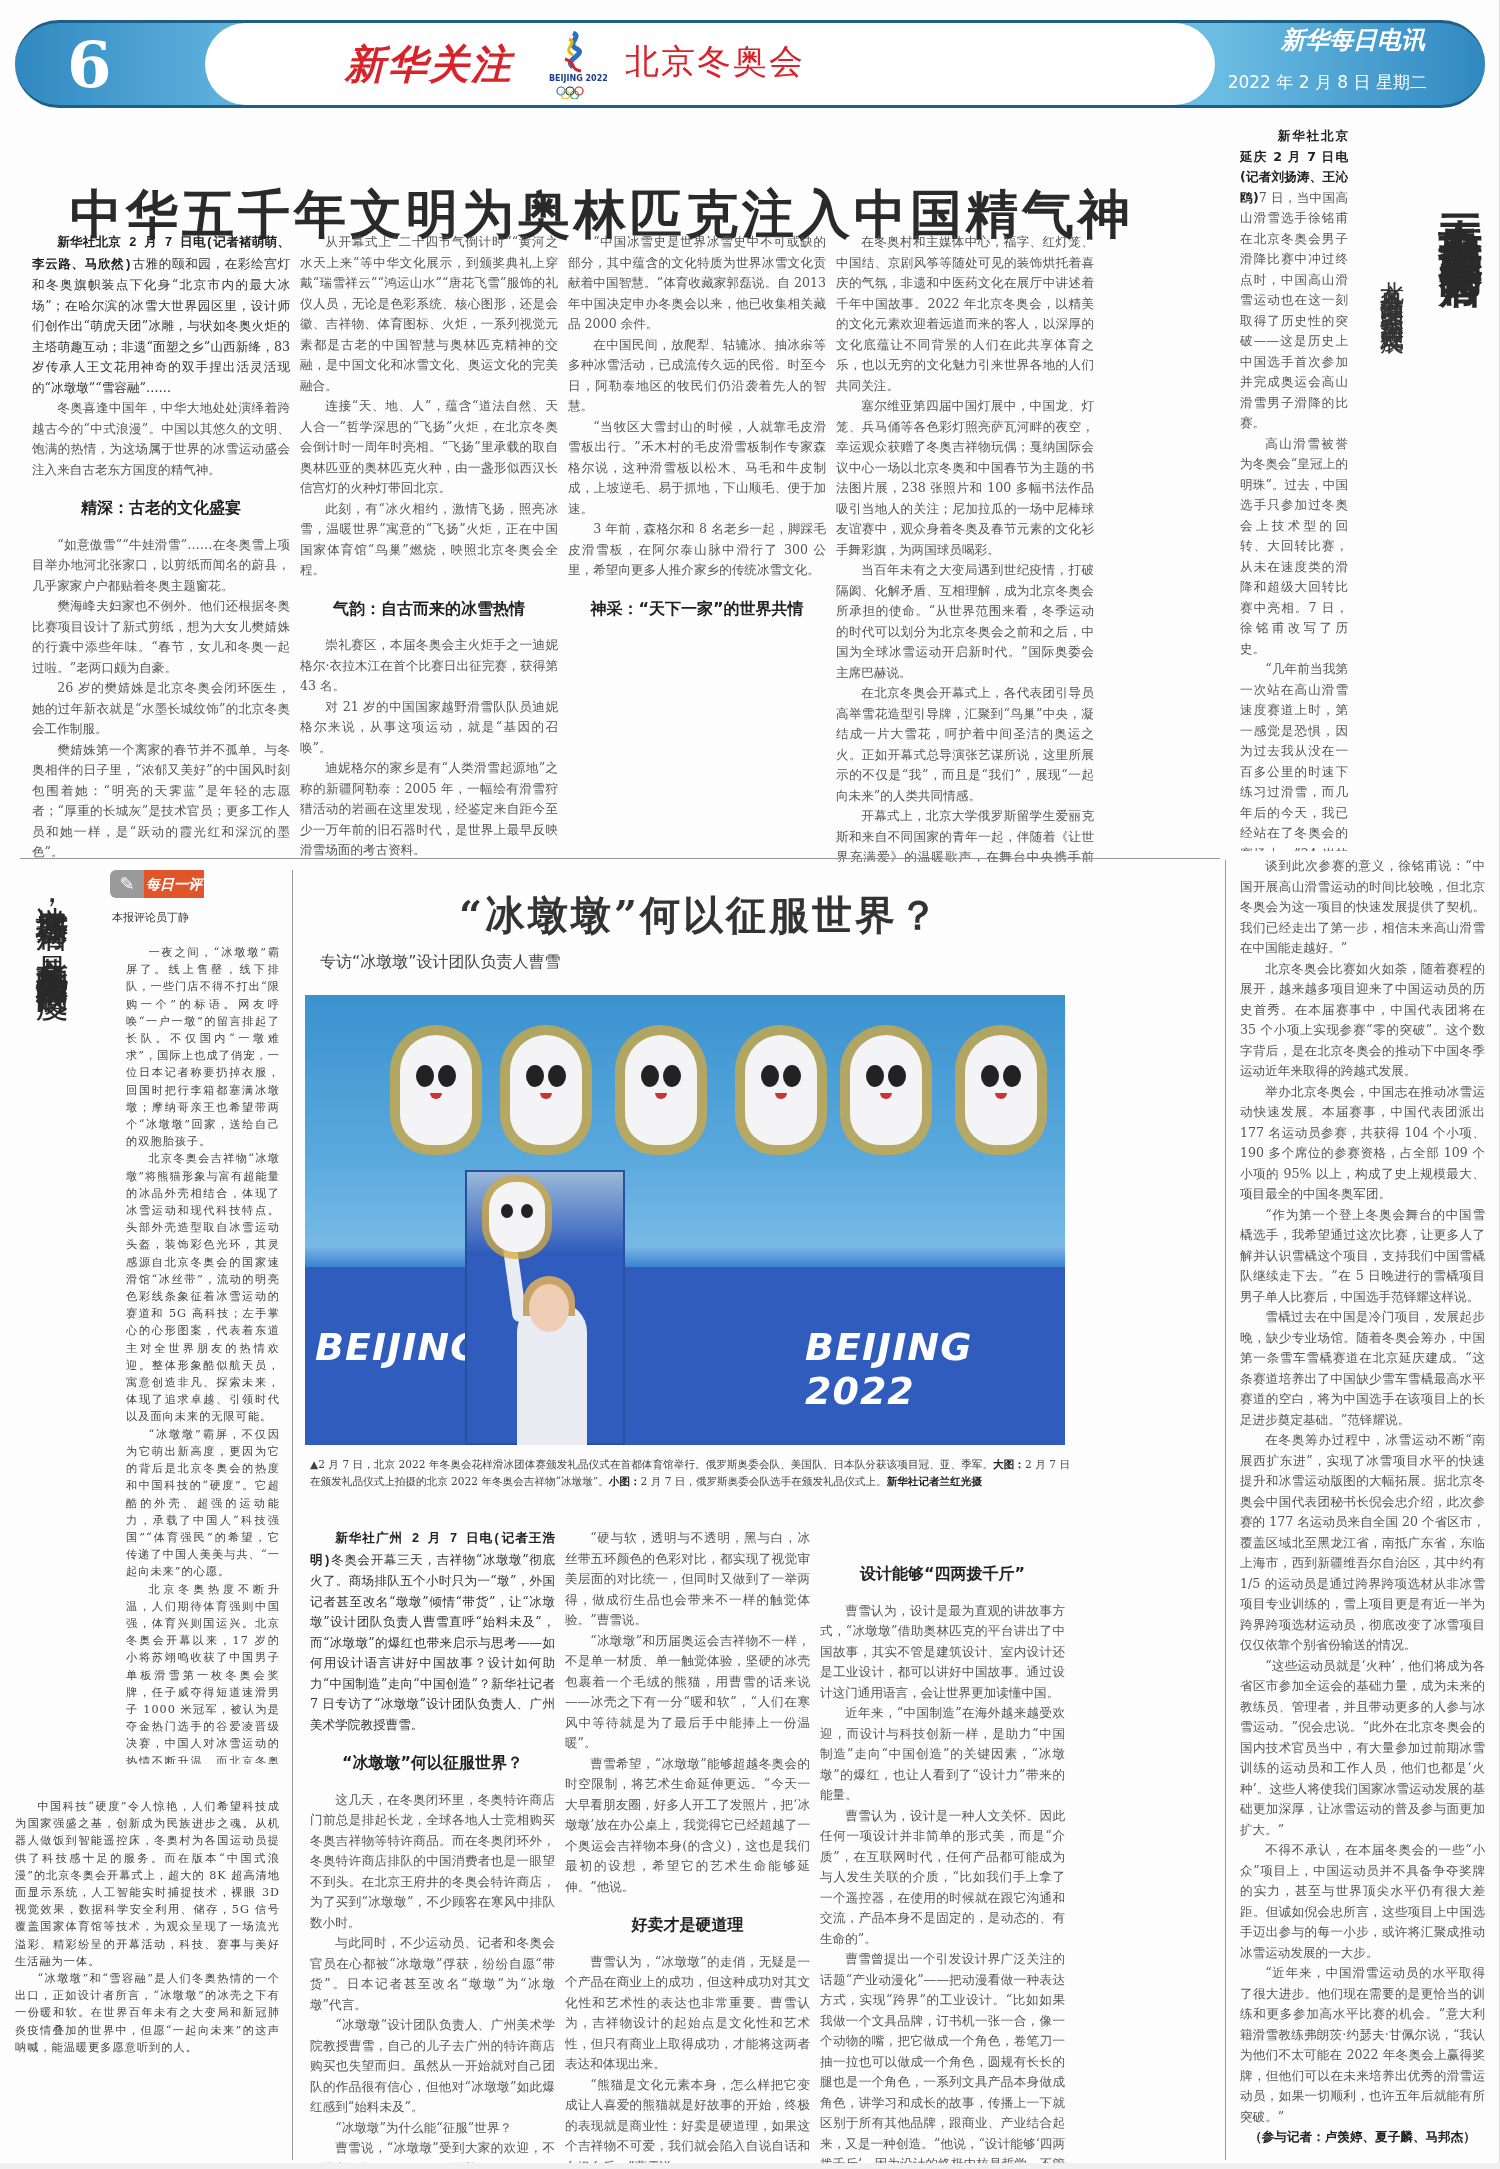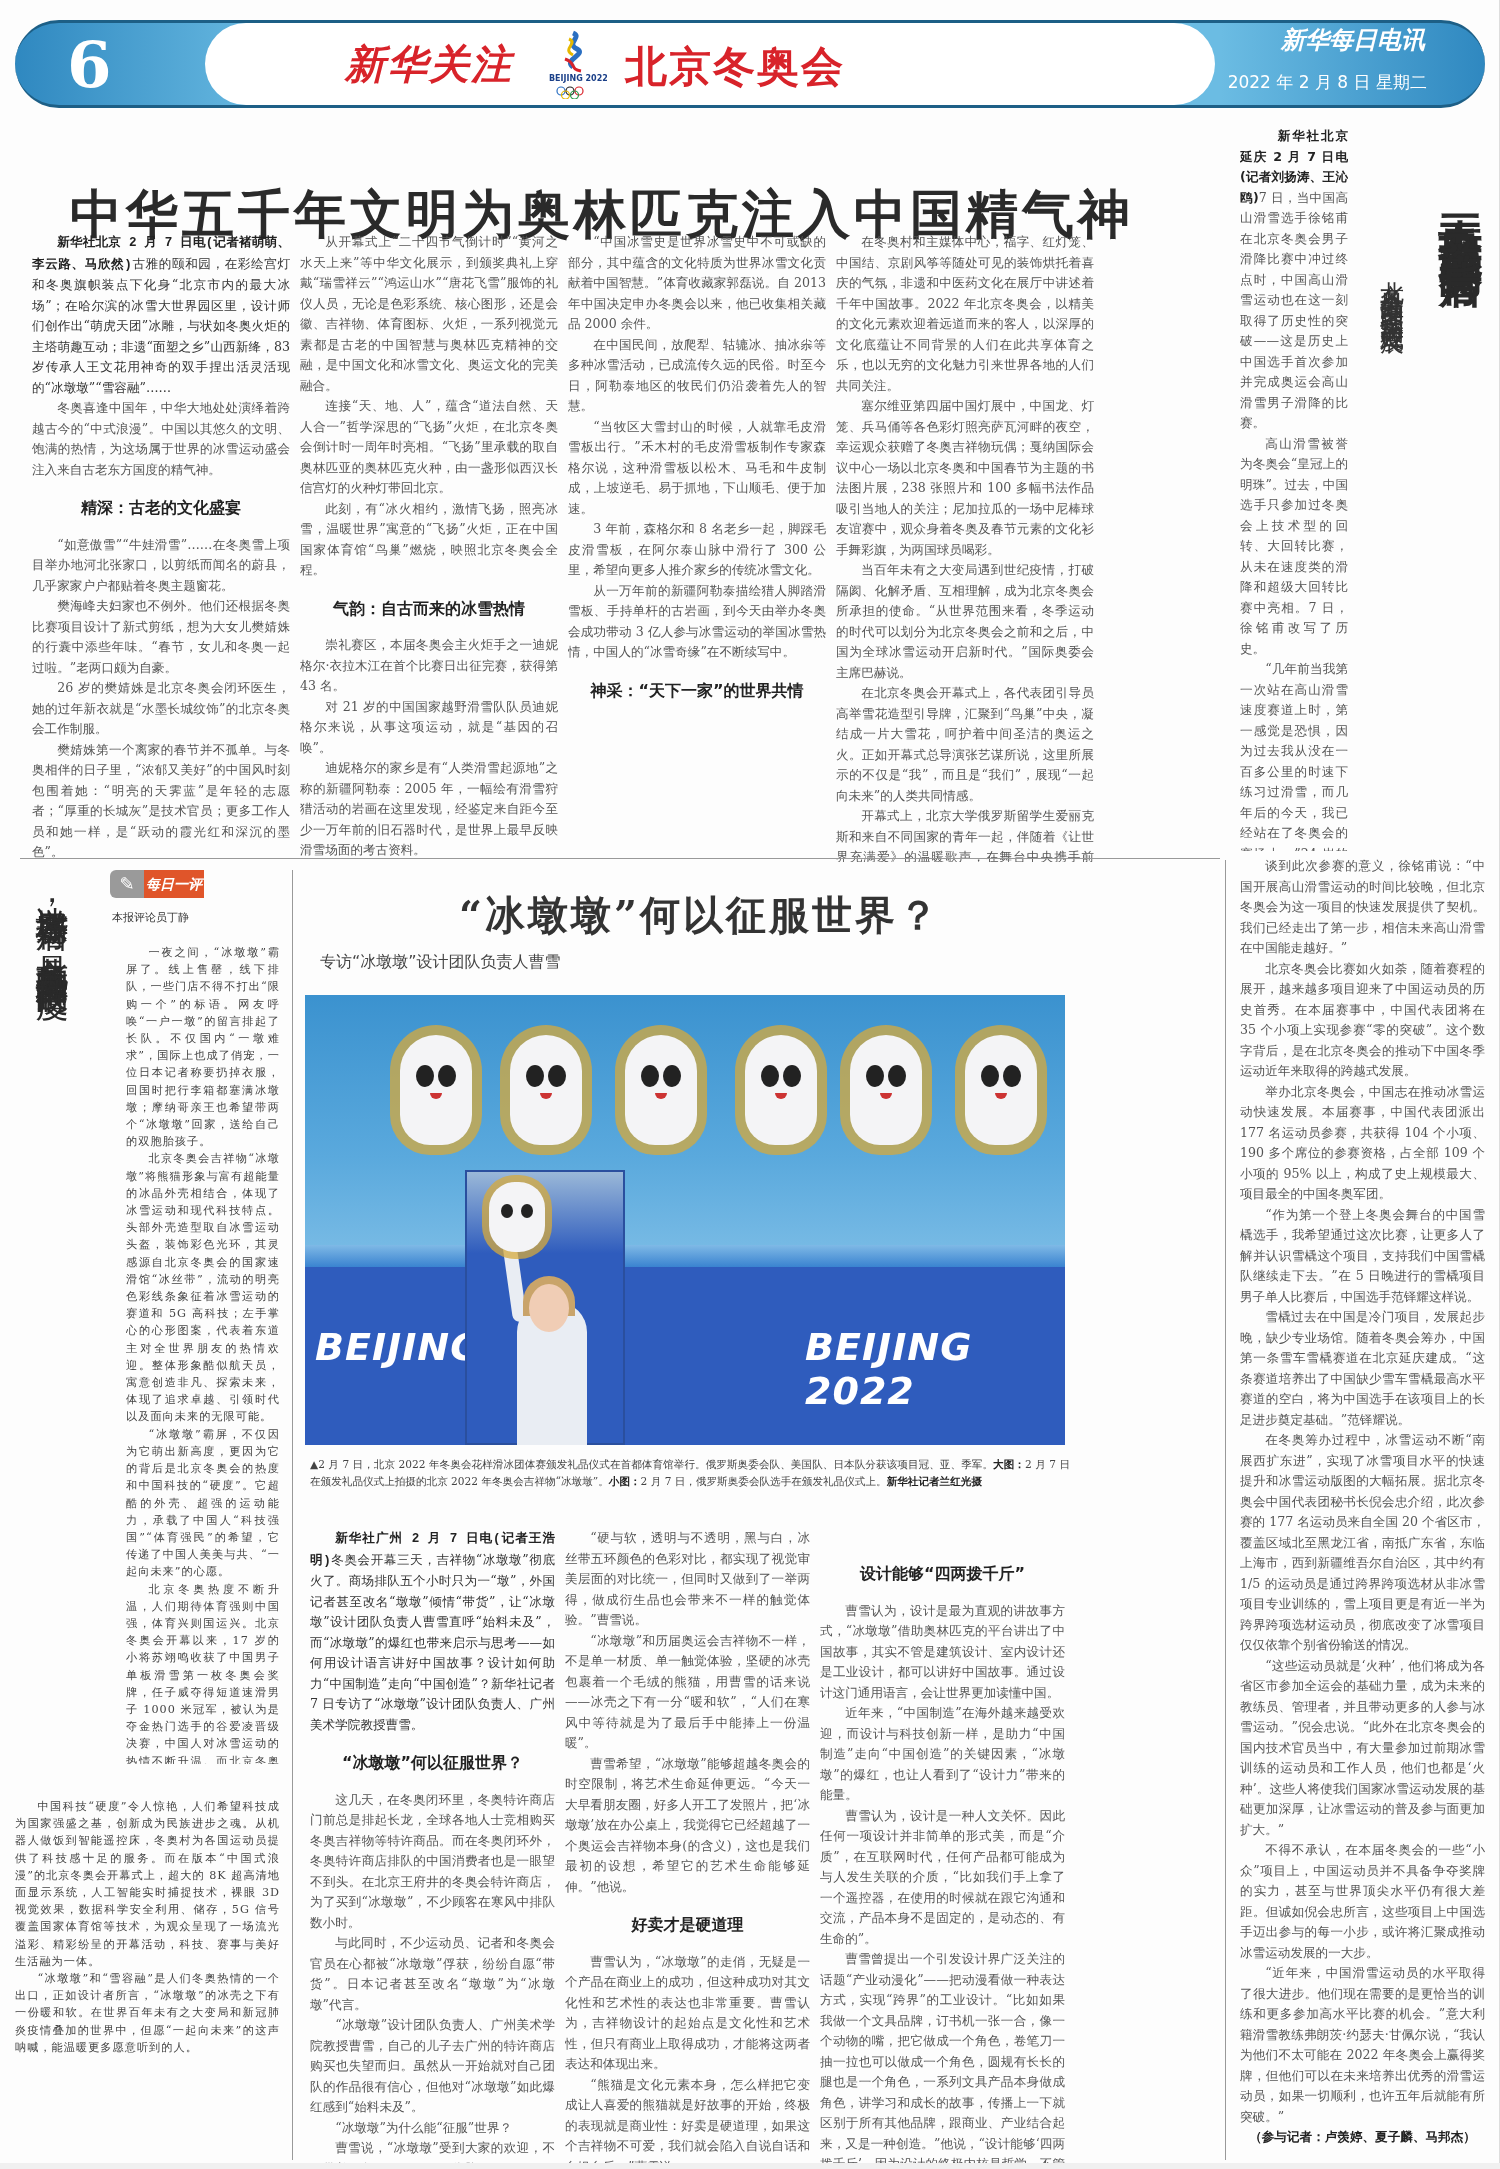--- a/index.html
+++ b/index.html
@@ -5,21 +5,21 @@
 *{box-sizing:border-box;margin:0;padding:0}
 html,body{width:1500px;height:2169px;background:#fff;overflow:hidden}
 body{font-family:"DejaVu Serif",serif;color:#3a3a3a;position:relative}
 .page{position:absolute;left:0;top:0;width:1500px;height:2169px;background:#fdfdfd;border-right:1px solid #ddd}
 
 .banner{position:absolute;left:15px;top:20px;width:1470px;height:88px;border-radius:44px;background:linear-gradient(90deg,#2f88c0,#6bbce3 18%,#6bbce3 82%,#2f88c0);border-bottom:3px solid #1d5f86;border-top:3px solid #1d5f86}
 .banner .pageno{position:absolute;left:52px;top:2px;font-family:"DejaVu Serif",serif;font-weight:bold;font-size:64px;color:#fff;line-height:80px}
 .banner .white{position:absolute;left:190px;top:0;width:1010px;height:82px;background:#fff;border-radius:41px}
 .banner .col-title{position:absolute;left:330px;top:14px;font-family:"DejaVu Serif",serif;font-weight:bold;font-size:40px;color:#d8232a;letter-spacing:2px;font-style:italic}
 .banner .logo{position:absolute;left:528px;top:6px;width:64px;height:70px}
-.banner .sec-title{position:absolute;left:610px;top:16px;font-family:"DejaVu Sans",sans-serif;font-weight:bold;font-size:42px;color:#d8232a;letter-spacing:2px}
+.banner .sec-title{position:absolute;left:610px;top:16px;font-family:"DejaVu Sans",sans-serif;font-weight:normal;font-size:34px;color:#d8232a;letter-spacing:2px}
 .banner .paper{position:absolute;right:60px;top:1px;font-family:"DejaVu Serif",serif;font-weight:bold;font-size:24px;color:#fff;font-style:italic}
 .banner .date{position:absolute;right:58px;top:48px;font-family:"DejaVu Sans",sans-serif;font-size:17px;color:#fff}
 
 .headline{position:absolute;left:70px;top:180px;font-family:"DejaVu Serif",serif;font-weight:bold;font-size:52px;color:#2a2a2a;letter-spacing:4px}
 
 .col{position:absolute;font-family:"DejaVu Serif",serif;font-size:12.6px;line-height:20.5px;color:#555;text-align:justify}
 .col p{text-indent:2em}
 .col .lead{color:#333}
 .col .lead b{font-family:Liberation Mono, monospace;font-weight:bold;color:#222}
 .subhead{font-family:"DejaVu Sans",sans-serif;font-weight:bold;font-size:16px;color:#222;text-align:center;margin:18px 0 16px 0;text-indent:0!important}
@@ -108,21 +108,20 @@
     <p>崇礼赛区，本届冬奥会主火炬手之一迪妮格尔·衣拉木江在首个比赛日出征完赛，获得第 43 名。</p>
     <p>对 21 岁的中国国家越野滑雪队队员迪妮格尔来说，从事这项运动，就是“基因的召唤”。</p>
     <p>迪妮格尔的家乡是有“人类滑雪起源地”之称的新疆阿勒泰：2005 年，一幅绘有滑雪狩猎活动的岩画在这里发现，经鉴定来自距今至少一万年前的旧石器时代，是世界上最早反映滑雪场面的考古资料。</p>
     <p>冰嬉，作为一项体育运动，宋已有之，明朝成为宫廷体育活动，清朝被列为必练的军事技术项目。故宫博物院馆藏两幅《冰嬉图》，形象再现了当时宫廷冰嬉的盛大场面。如今，北京北海的溜冰场，就是清朝帝后们观赏冰嬉之所。</p>
   </div>
   <div class="col" style="left:568px;top:232px;width:258px;height:630px;overflow:hidden">
     <p>“中国冰雪史是世界冰雪史中不可或缺的部分，其中蕴含的文化特质为世界冰雪文化贡献着中国智慧。”体育收藏家郭磊说。自 2013 年中国决定申办冬奥会以来，他已收集相关藏品 2000 余件。</p>
     <p>在中国民间，放爬犁、轱辘冰、抽冰尜等多种冰雪活动，已成流传久远的民俗。时至今日，阿勒泰地区的牧民们仍沿袭着先人的智慧。</p>
     <p>“当牧区大雪封山的时候，人就靠毛皮滑雪板出行。”禾木村的毛皮滑雪板制作专家森格尔说，这种滑雪板以松木、马毛和牛皮制成，上坡逆毛、易于抓地，下山顺毛、便于加速。</p>
     <p>3 年前，森格尔和 8 名老乡一起，脚踩毛皮滑雪板，在阿尔泰山脉中滑行了 300 公里，希望向更多人推介家乡的传统冰雪文化。</p>
-    <p>从一万年前的新疆阿勒泰描绘猎人脚踏滑雪板、手持单杆的古岩画，到今天由举办冬奥会成功带动 3 亿人参与冰雪运动的举国冰雪热情，中国人的“冰雪奇缘”在不断续写中。</p>
     <div class="subhead">神采：“天下一家”的世界共情</div>
   </div>
   <div class="col" style="left:836px;top:232px;width:258px;height:630px;overflow:hidden">
     <p>在冬奥村和主媒体中心，福字、红灯笼、中国结、京剧风筝等随处可见的装饰烘托着喜庆的气氛，非遗和中医药文化在展厅中讲述着千年中国故事。2022 年北京冬奥会，以精美的文化元素欢迎着远道而来的客人，以深厚的文化底蕴让不同背景的人们在此共享体育之乐，也以无穷的文化魅力引来世界各地的人们共同关注。</p>
     <p>塞尔维亚第四届中国灯展中，中国龙、灯笼、兵马俑等各色彩灯照亮萨瓦河畔的夜空，幸运观众获赠了冬奥吉祥物玩偶；戛纳国际会议中心一场以北京冬奥和中国春节为主题的书法图片展，238 张照片和 100 多幅书法作品吸引当地人的关注；尼加拉瓜的一场中尼棒球友谊赛中，观众身着冬奥及春节元素的文化衫手舞彩旗，为两国球员喝彩。</p>
     <p>当百年未有之大变局遇到世纪疫情，打破隔阂、化解矛盾、互相理解，成为北京冬奥会所承担的使命。“从世界范围来看，冬季运动的时代可以划分为北京冬奥会之前和之后，中国为全球冰雪运动开启新时代。”国际奥委会主席巴赫说。</p>
     <p>在北京冬奥会开幕式上，各代表团引导员高举雪花造型引导牌，汇聚到“鸟巢”中央，凝结成一片大雪花，呵护着中间圣洁的奥运之火。正如开幕式总导演张艺谋所说，这里所展示的不仅是“我”，而且是“我们”，展现“一起向未来”的人类共同情感。</p>
     <p>开幕式上，北京大学俄罗斯留学生爱丽克斯和来自不同国家的青年一起，伴随着《让世界充满爱》的温暖歌声，在舞台中央携手前行，“我们向全世界展现了年轻人的风采，超越国界、风雨共渡”。</p>
 
   </div>

